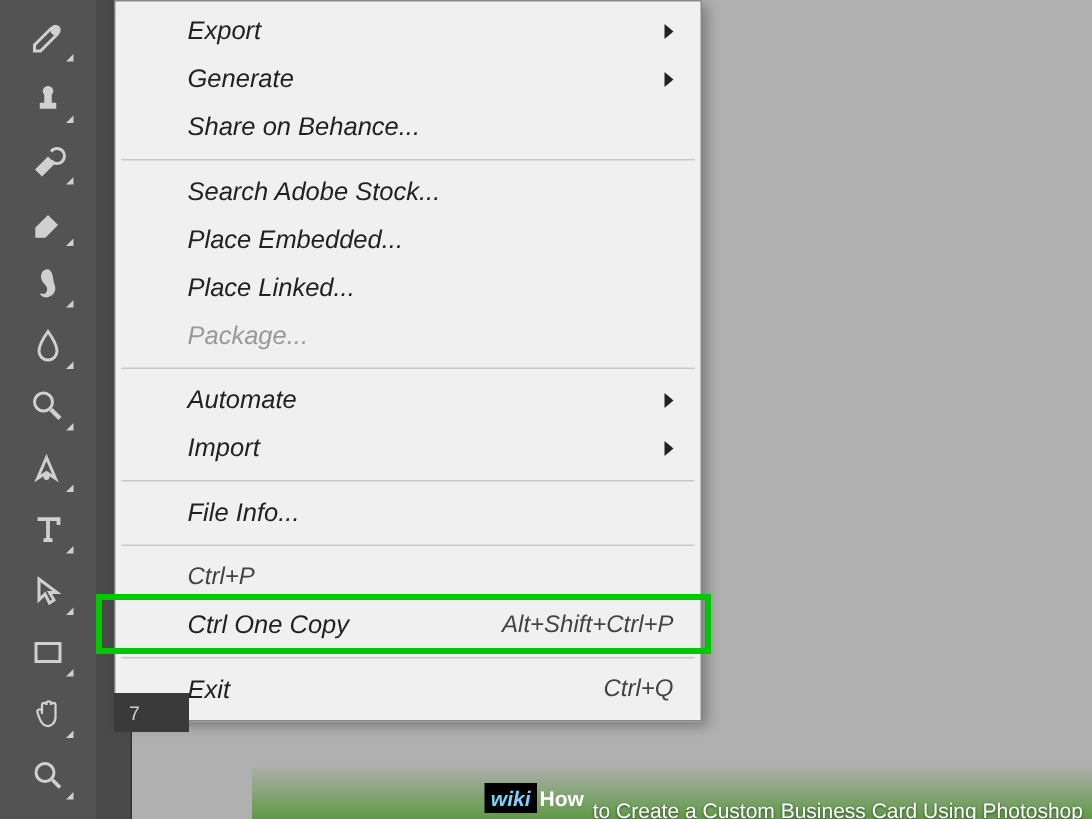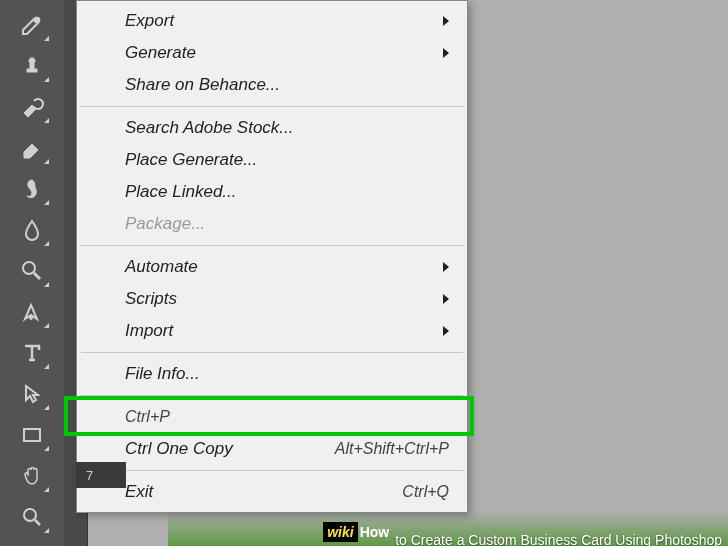--- a/index.html
+++ b/index.html
@@ -119,21 +119,21 @@
   font-size: 14px;
   color: #fff;
 }
 .watermark .wiki {
   background: #000;
   padding: 2px 4px;
   font-weight: bold;
   font-style: italic;
   margin-right: 2px;
 }
-.watermark .wiki .w { color: #fde047; }
+.watermark .wiki .w { color: #7dd3fc; }
 .watermark .gradient {
   position: absolute;
   bottom: 0;
   right: 0;
   height: 36px;
   width: 560px;
   background: linear-gradient(to top, rgba(80,150,50,0.85), rgba(80,150,50,0));
   z-index: -1;
 }
 </style>
@@ -238,35 +238,31 @@
       <span class="submenu-arrow"></span>
     </div>
     <div class="menu-item">
       <span class="label">Share on Behance...</span>
     </div>
     <div class="menu-sep"></div>
     <div class="menu-item">
       <span class="label">Search Adobe Stock...</span>
     </div>
     <div class="menu-item">
-      <span class="label">Place Generate...</span>
+      <span class="label">Place Embedded...</span>
     </div>
     <div class="menu-item">
       <span class="label">Place Linked...</span>
     </div>
     <div class="menu-item disabled">
       <span class="label">Package...</span>
     </div>
     <div class="menu-sep"></div>
     <div class="menu-item">
       <span class="label">Automate</span>
-      <span class="submenu-arrow"></span>
-    </div>
-    <div class="menu-item">
-      <span class="label">Scripts</span>
       <span class="submenu-arrow"></span>
     </div>
     <div class="menu-item">
       <span class="label">Import</span>
       <span class="submenu-arrow"></span>
     </div>
     <div class="menu-sep"></div>
     <div class="menu-item">
       <span class="label">File Info...</span>
     </div>

